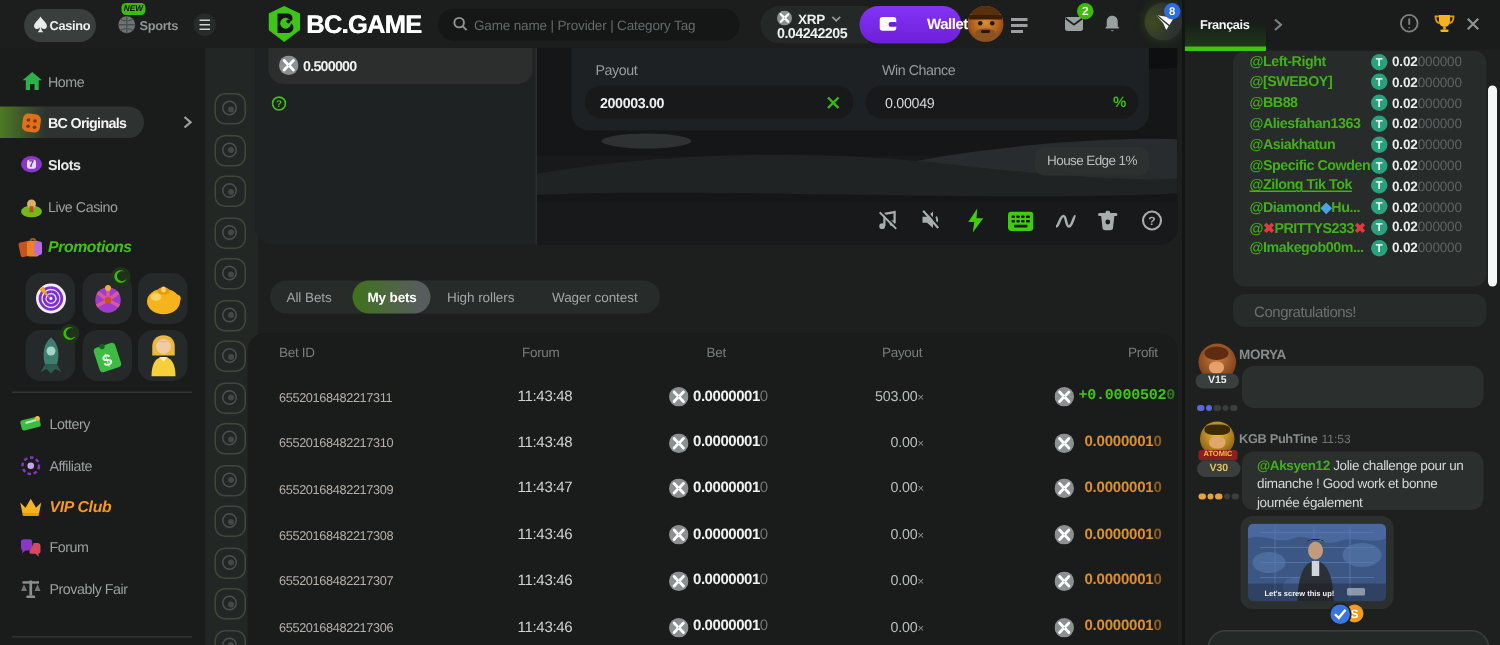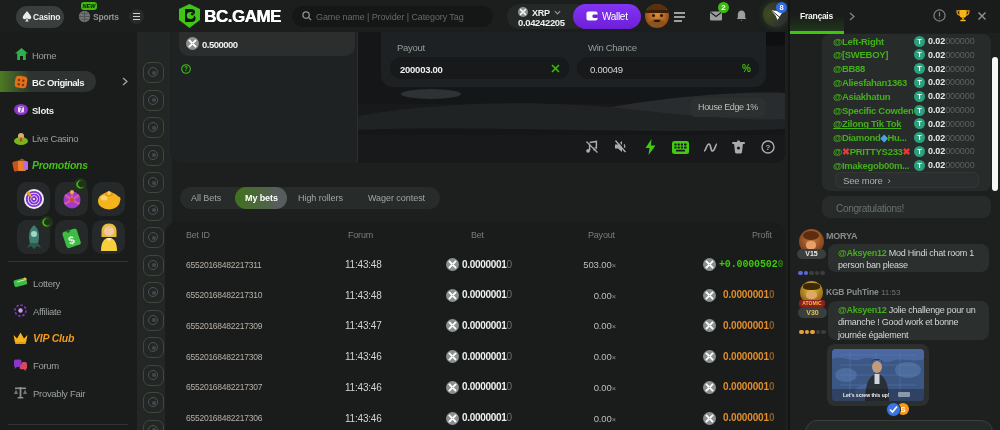--- a/index.html
+++ b/index.html
@@ -55,21 +55,21 @@
   <svg class="abs" style="left:554px;top:10px;" width="7" height="5" viewBox="0 0 8 5">
       <path d="M1 1 L4 4 L7 1" stroke="#8f9594" stroke-width="1.4" fill="none"></path>
     </svg>
   <div class="abs" style="left:518px;top:17px;color:#eef1f0;font-size:9.5px;font-weight:700;letter-spacing:-0.35px;">0.04242205</div>
 
   <div class="abs" style="left:573px;top:4px;width:68px;height:25px;background:linear-gradient(180deg,#8334f5,#6d1fd8);border-radius:13px;"></div>
   <svg class="abs" style="left:586px;top:10px;" width="12" height="11" viewBox="0 0 13 12">
     <rect x="0.5" y="1.5" width="12" height="10" rx="2" fill="#fff"></rect>
     <rect x="7" y="5" width="6" height="3.6" rx="1.4" fill="#6d1fd8"></rect>
   </svg>
-  <div class="abs" style="left:602px;top:11px;color:#ffffff;font-size:10px;font-weight:400;letter-spacing:-0.3px;">Wallet</div>
+  <div class="abs" style="left:618px;top:11px;color:#ffffff;font-size:10px;font-weight:700;letter-spacing:-0.3px;">Wallet</div>
 
   <div class="abs" style="left:645px;top:4px;width:24px;height:24px;border-radius:50%;background:radial-gradient(circle at 50% 45%,#d98f35 0%,#b06020 50%,#5e3210 95%);overflow:hidden;">
     <div class="abs" style="left:2px;top:0px;width:20px;height:8px;background:#58300c;border-radius:0 0 45% 45%;"></div>
     <div class="abs" style="left:1px;top:6px;width:22px;height:2.5px;background:#3c1e06;"></div>
     <div class="abs" style="left:6.5px;top:10px;width:3px;height:3px;background:#2a1405;border-radius:50%;"></div>
     <div class="abs" style="left:14.5px;top:10px;width:3px;height:3px;background:#2a1405;border-radius:50%;"></div>
     <div class="abs" style="left:5px;top:15px;width:14px;height:8px;background:#8a5420;border-radius:45% 45% 30% 30%;"></div>
     <div class="abs" style="left:9px;top:16px;width:6px;height:2px;background:#2a1405;border-radius:2px;"></div>
   </div>
 
@@ -504,37 +504,35 @@
       <div class="abs" style="left:833px;top:132.10000000000002px;color:#43b019;font-size:9.5px;font-weight:700;letter-spacing:-0.3px;">@Diamond<span style="color:#4aa3e8">◆</span>Hu...</div>
       <div class="abs" style="left:914px;top:132.10000000000002px;width:11px;height:11px;border-radius:50%;background:#2ba07c;color:#fff;font-size:7.5px;font-weight:700;text-align:center;line-height:11px;">T</div>
       <div class="abs" style="left:928px;top:132.60000000000002px;color:#e8eceb;font-size:9px;font-weight:700;letter-spacing:-0.1px;">0.02<span style="color:#5d6362;font-weight:400;">000000</span></div>
       <div class="abs" style="left:833px;top:145.9px;color:#43b019;font-size:9.5px;font-weight:700;letter-spacing:-0.3px;">@<span style="color:#e03c3c">✖</span>PRITTYS233<span style="color:#e03c3c">✖</span></div>
       <div class="abs" style="left:914px;top:145.9px;width:11px;height:11px;border-radius:50%;background:#2ba07c;color:#fff;font-size:7.5px;font-weight:700;text-align:center;line-height:11px;">T</div>
       <div class="abs" style="left:928px;top:146.4px;color:#e8eceb;font-size:9px;font-weight:700;letter-spacing:-0.1px;">0.02<span style="color:#5d6362;font-weight:400;">000000</span></div>
       <div class="abs" style="left:833px;top:159.7px;color:#43b019;font-size:9.5px;font-weight:700;letter-spacing:-0.3px;">@Imakegob00m...</div>
       <div class="abs" style="left:914px;top:159.7px;width:11px;height:11px;border-radius:50%;background:#2ba07c;color:#fff;font-size:7.5px;font-weight:700;text-align:center;line-height:11px;">T</div>
       <div class="abs" style="left:928px;top:160.2px;color:#e8eceb;font-size:9px;font-weight:700;letter-spacing:-0.1px;">0.02<span style="color:#5d6362;font-weight:400;">000000</span></div>
     </div>
-  <div class="abs" style="left:835px;top:172px;width:144px;height:16px;background:#31353466;border:1px solid #3a3e3d88;border-radius:6px;color:#aab0af;font-size:9.5px;letter-spacing:-0.2px;line-height:15px;padding-left:7px;">See more&nbsp; ›</div>
 
   <div class="abs" style="left:822px;top:196px;width:169px;height:22px;background:#272b2a;border-radius:8px;"></div>
   <div class="abs" style="left:836px;top:203px;color:#6b7170;font-size:10px;letter-spacing:-0.3px;">Congratulations!</div>
 
   <div class="abs" style="left:799px;top:229px;width:25px;height:25px;border-radius:50%;background:radial-gradient(circle at 50% 40%,#c77b3c,#7c3f1a 75%);overflow:hidden;">
     <div class="abs" style="left:4px;top:2px;width:16px;height:9px;background:#5e2c10;border-radius:50%;"></div>
     <div class="abs" style="left:7px;top:12px;width:10px;height:8px;background:#e8a06a;border-radius:45%;"></div>
   </div>
   <div class="abs" style="left:797px;top:249px;width:29px;height:10px;background:#3a3e3d;border-radius:5px;color:#e8ecea;font-size:7px;font-weight:700;text-align:center;line-height:10px;">V15</div>
   <div class="abs" style="left:798px;top:261px;">
     <span style="display:inline-block;width:4.5px;height:4.5px;border-radius:50%;background:#5a68d8;margin-right:1.1px;"></span><span style="display:inline-block;width:4.5px;height:4.5px;border-radius:50%;background:#5a68d8;margin-right:1.1px;"></span><span style="display:inline-block;width:4.5px;height:4.5px;border-radius:50%;background:#3a3e3d;margin-right:1.1px;"></span><span style="display:inline-block;width:4.5px;height:4.5px;border-radius:50%;background:#3a3e3d;margin-right:1.1px;"></span><span style="display:inline-block;width:4.5px;height:4.5px;border-radius:50%;background:#3a3e3d;"></span>
   </div>
   <div class="abs" style="left:826px;top:231px;color:#878d8c;font-size:9px;font-weight:700;letter-spacing:-0.2px;">MORYA</div>
   <div class="abs" style="left:860px;top:232px;color:#6f7574;font-size:8px;margin-top:12px;">11:51</div>
   <div class="abs" style="left:828px;top:244px;width:161px;height:28px;background:#2b2f2e;border-radius:8px;"></div>
-  <div class="abs" style="left:838px;top:247px;width:148px;color:#d3d8d7;font-size:9px;letter-spacing:-0.25px;line-height:12px;"><span style="color:#43b019;font-weight:700;">@Aksyen12</span> Mod Hindi chat room 1 person ban please</div>
 
   <div class="abs" style="left:800px;top:281px;width:23px;height:23px;border-radius:50%;background:radial-gradient(circle at 50% 35%,#e8c23c,#8a5a10 80%);overflow:hidden;">
     <div class="abs" style="left:3px;top:2px;width:17px;height:7px;background:#3c2a06;border-radius:40%;"></div>
     <div class="abs" style="left:6px;top:10px;width:11px;height:8px;background:#e0a868;border-radius:45%;"></div>
   </div>
   <div class="abs" style="left:799px;top:300px;width:26px;height:7px;background:#8a1f1f;border-radius:2px;color:#f5c032;font-size:5px;font-weight:700;text-align:center;line-height:7px;">ATOMIC</div>
   <div class="abs" style="left:798px;top:307px;width:29px;height:11px;background:#3a3e3d;border-radius:5.5px;color:#e3c35b;font-size:7px;font-weight:700;text-align:center;line-height:11px;">V30</div>
   <div class="abs" style="left:799px;top:320px;">
     <span style="display:inline-block;width:4.5px;height:4.5px;border-radius:50%;background:#e8a13c;margin-right:1.1px;"></span><span style="display:inline-block;width:4.5px;height:4.5px;border-radius:50%;background:#e8a13c;margin-right:1.1px;"></span><span style="display:inline-block;width:4.5px;height:4.5px;border-radius:50%;background:#e8a13c;margin-right:1.1px;"></span><span style="display:inline-block;width:4.5px;height:4.5px;border-radius:50%;background:#3a3e3d;margin-right:1.1px;"></span><span style="display:inline-block;width:4.5px;height:4.5px;border-radius:50%;background:#3a3e3d;"></span>
   </div>

